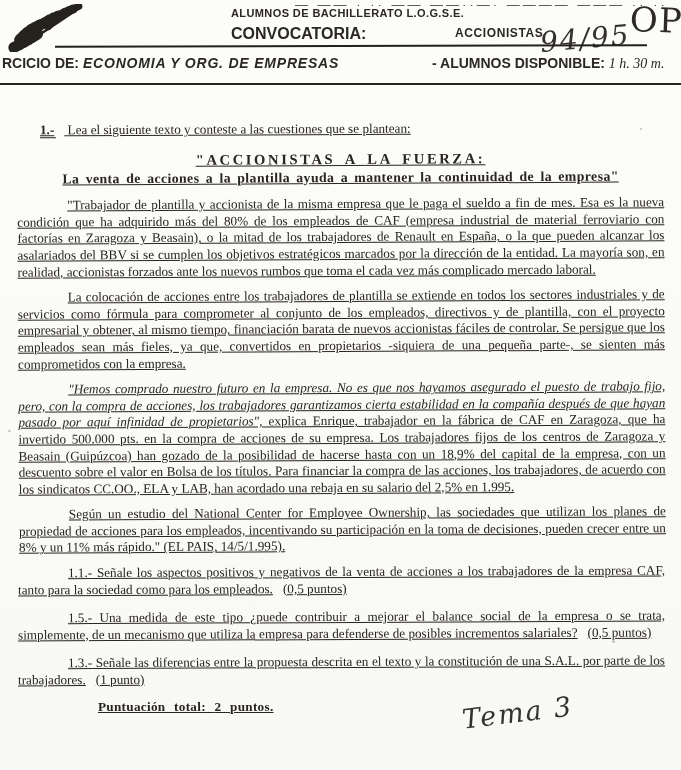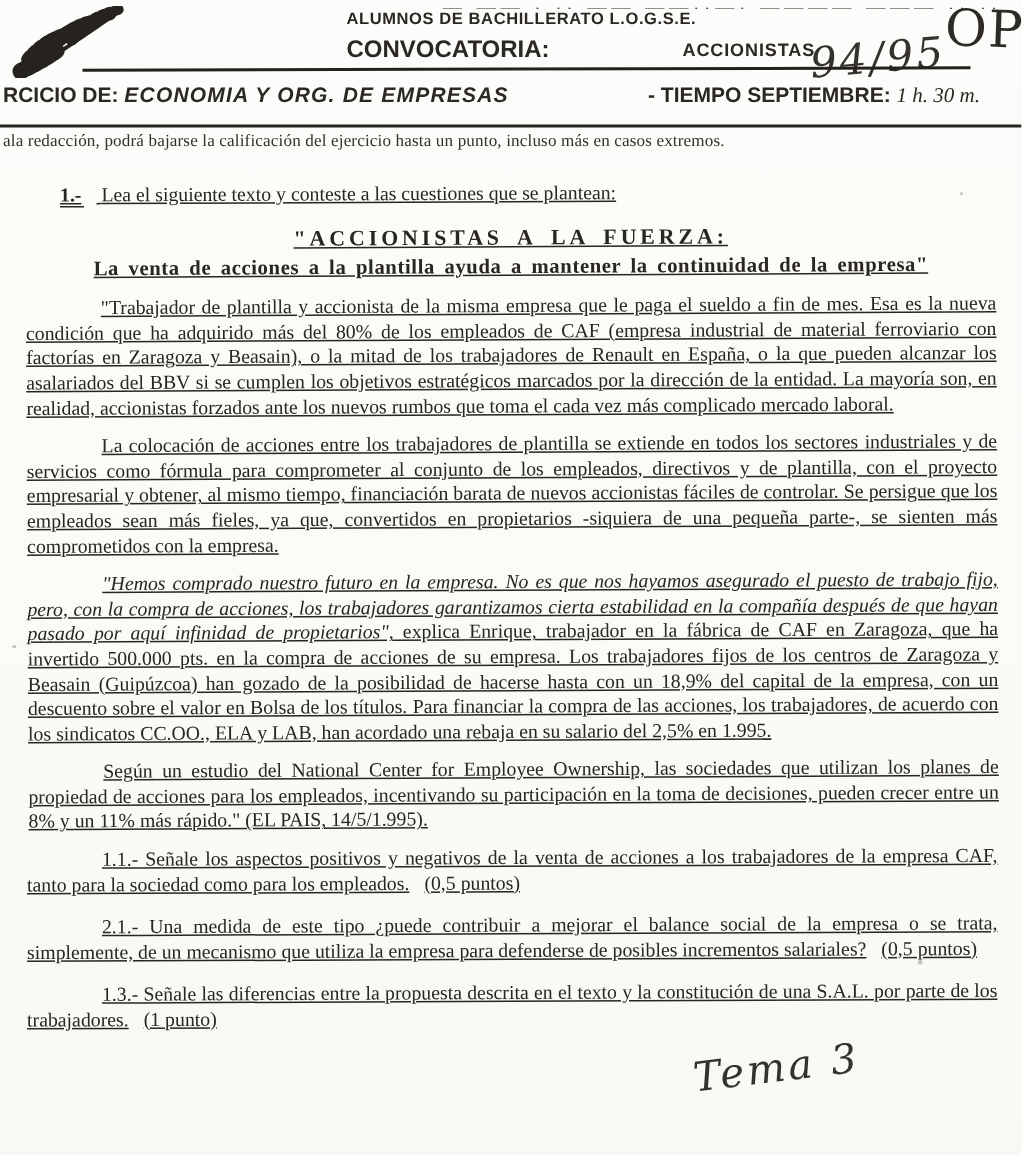--- a/index.html
+++ b/index.html
@@ -116,29 +116,28 @@
 
   <div class="handwriting hw-course">94/95</div>
   <div class="hw-op">OP</div>
 
   <div class="rule-a"></div>
 
   <div class="exercise-row">
     <span>RCICIO DE:</span>
     <span class="subject">ECONOMIA Y ORG. DE EMPRESAS</span>
     <span class="time-label">
-      <span>- TIEMPO SEPTIEMBRE:</span>
+      <span>- ALUMNOS DISPONIBLE:</span>
       <span class="time-value">1 h. 30 m.</span>
     </span>
   </div>
 
   <div class="rule-b"></div>
 
   <div class="notice">
-    <div>ala redacción, podrá bajarse la calificación del ejercicio hasta un punto, incluso más en casos extremos.</div>
   </div>
 
   <div class="content">
 
     <div class="q1-line">
       <span class="q1-num">1.-</span>
       <span>Lea el siguiente texto y conteste a las cuestiones que se plantean:</span>
     </div>
 
     <div class="article">
@@ -148,24 +147,28 @@
       </div>
 
       <p class="para">"Trabajador de plantilla y accionista de la misma empresa que le paga el sueldo a fin de mes. Esa es la nueva condición que ha adquirido más del 80% de los empleados de CAF (empresa industrial de material ferroviario con factorías en Zaragoza y Beasain), o la mitad de los trabajadores de Renault en España, o la que pueden alcanzar los asalariados del BBV si se cumplen los objetivos estratégicos marcados por la dirección de la entidad. La mayoría son, en realidad, accionistas forzados ante los nuevos rumbos que toma el cada vez más complicado mercado laboral.</p>
       <p class="para">La colocación de acciones entre los trabajadores de plantilla se extiende en todos los sectores industriales y de servicios como fórmula para comprometer al conjunto de los empleados, directivos y de plantilla, con el proyecto empresarial y obtener, al mismo tiempo, financiación barata de nuevos accionistas fáciles de controlar. Se persigue que los empleados sean más fieles, ya que, convertidos en propietarios -siquiera de una pequeña parte-, se sienten más comprometidos con la empresa.</p>
       <p class="para"><span class="quote">"Hemos comprado nuestro futuro en la empresa. No es que nos hayamos asegurado el puesto de trabajo fijo, pero, con la compra de acciones, los trabajadores garantizamos cierta estabilidad en la compañía después de que hayan pasado por aquí infinidad de propietarios",</span><span> explica Enrique, trabajador en la fábrica de CAF en Zaragoza, que ha invertido 500.000 pts. en la compra de acciones de su empresa. Los trabajadores fijos de los centros de Zaragoza y Beasain (Guipúzcoa) han gozado de la posibilidad de hacerse hasta con un 18,9% del capital de la empresa, con un descuento sobre el valor en Bolsa de los títulos. Para financiar la compra de las acciones, los trabajadores, de acuerdo con los sindicatos CC.OO., ELA y LAB, han acordado una rebaja en su salario del 2,5% en 1.995.</span></p>
       <p class="para">Según un estudio del National Center for Employee Ownership, las sociedades que utilizan los planes de propiedad de acciones para los empleados, incentivando su participación en la toma de decisiones, pueden crecer entre un 8% y un 11% más rápido." (EL PAIS, 14/5/1.995).</p>
     </div>
 
     <p class="subq"><span>1.1.-</span><span> Señale los aspectos positivos y negativos de la venta de acciones a los trabajadores de la empresa CAF, tanto para la sociedad como para los empleados.</span><span class="pts">(0,5 puntos)</span></p>
 
-    <p class="subq"><span>2.1.-</span><span> Una medida de este tipo ¿puede contribuir a mejorar el balance social de la empresa o se trata, simplemente, de un mecanismo que utiliza la empresa para defenderse de posibles incrementos salariales?</span><span class="pts">(0,5 puntos)</span></p>
+    <p class="subq"><span>1.5.-</span><span> Una medida de este tipo ¿puede contribuir a mejorar el balance social de la empresa o se trata, simplemente, de un mecanismo que utiliza la empresa para defenderse de posibles incrementos salariales?</span><span class="pts">(0,5 puntos)</span></p>
 
     <p class="subq"><span>1.3.-</span><span> Señale las diferencias entre la propuesta descrita en el texto y la constitución de una S.A.L. por parte de los trabajadores.</span><span class="pts">(1 punto)</span></p>
 
+    <div class="total-line">
+      <span>Puntuación total:</span>
+      <span>2 puntos.</span>
+    </div>
   </div>
 
   <div class="handwriting hw-tema">Tema 3</div>
 
   <div class="speck" style="top:640px;left:612px;width:3px;height:3px;"></div>
   <div class="speck" style="top:128px;left:640px;width:2px;height:2px;"></div>
   <div class="speck" style="top:430px;left:8px;width:3px;height:2px;"></div>
 
 </div>
 

